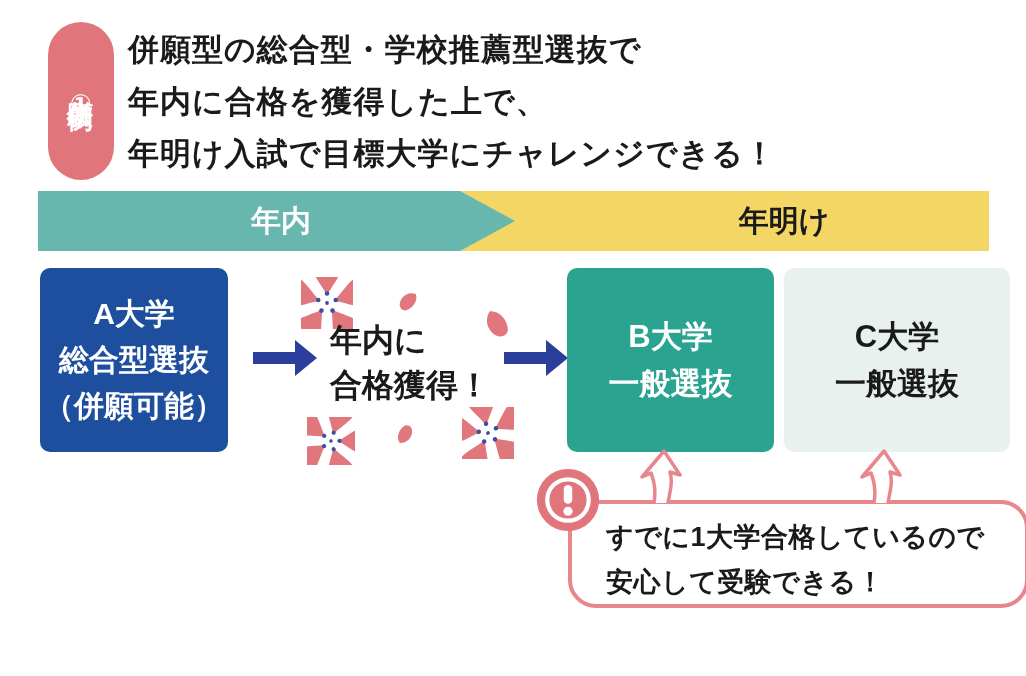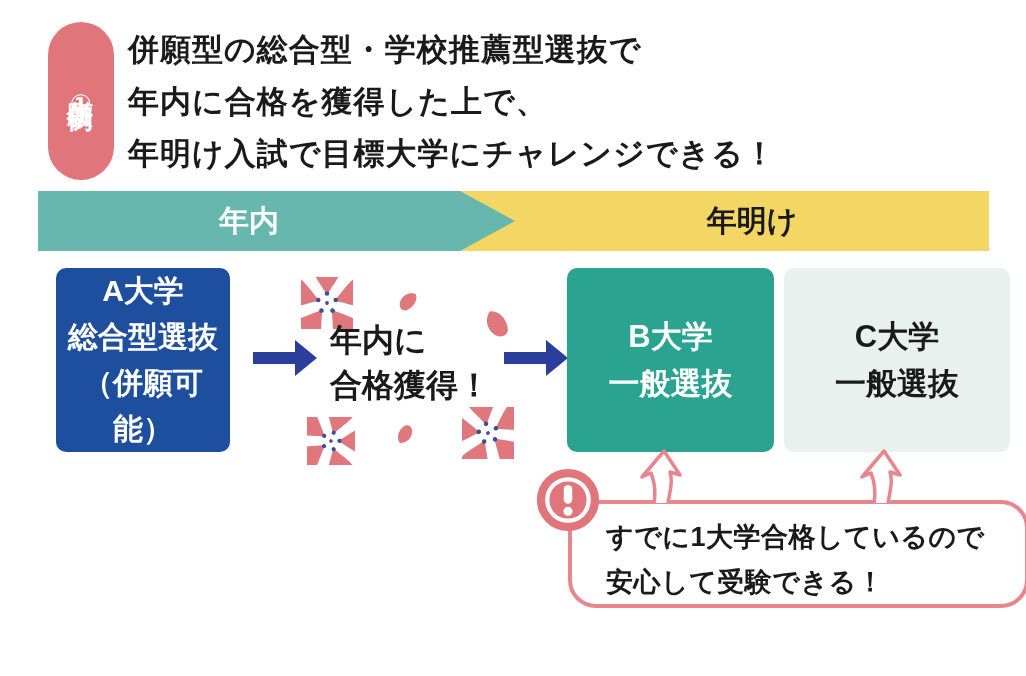--- a/index.html
+++ b/index.html
@@ -32,30 +32,30 @@
   .heading{position:absolute;left:128px;top:24px;color:var(--text-dark);
     font-weight:800;font-size:31px;line-height:52px;letter-spacing:1px;}
 
   
   .bar-yellow{position:absolute;left:460px;top:191px;width:529px;height:60px;background:var(--bar-yellow);}
   .bar-teal{position:absolute;left:38px;top:191px;width:422px;height:60px;background:var(--bar-teal);}
   .bar-teal-point{position:absolute;left:460px;top:191px;width:0;height:0;
     border-top:30px solid transparent;border-bottom:30px solid transparent;
     border-left:55px solid var(--bar-teal);}
   .bar-label{position:absolute;top:191px;height:60px;display:flex;align-items:center;justify-content:center;
-    font-size:30px;font-weight:800;}
+    font-size:30px;font-weight:800;margin-left:32px;}
   .bar-label.within{left:38px;width:422px;color:#fff;}
   .bar-label.after{left:515px;width:474px;color:var(--text-dark);}
 
   
   .box{position:absolute;top:268px;height:184px;border-radius:10px;
     display:flex;flex-direction:column;align-items:center;justify-content:center;
     font-weight:800;text-align:center;}
   .box .ln{display:block;}
-  .box-a{left:40px;width:174px;background:var(--box-blue);color:#fff;font-size:30px;line-height:46px;margin-left:16px;}
+  .box-a{left:40px;width:188px;background:var(--box-blue);color:#fff;font-size:30px;line-height:46px;}
   .box-b{left:567px;width:207px;background:var(--box-teal);color:#fff;font-size:31px;line-height:47px;}
   .box-c{left:784px;width:226px;background:var(--box-light);color:var(--text-dark);font-size:31px;line-height:47px;}
 
   .mid-note{position:absolute;left:330px;top:318px;width:180px;
     color:var(--text-dark);font-weight:800;font-size:32px;line-height:45px;}
 
   .flow-arrow{position:absolute;width:64px;height:40px;}
   .flow-arrow.a1{left:253px;top:338px;}
   .flow-arrow.a2{left:504px;top:338px;}
 

